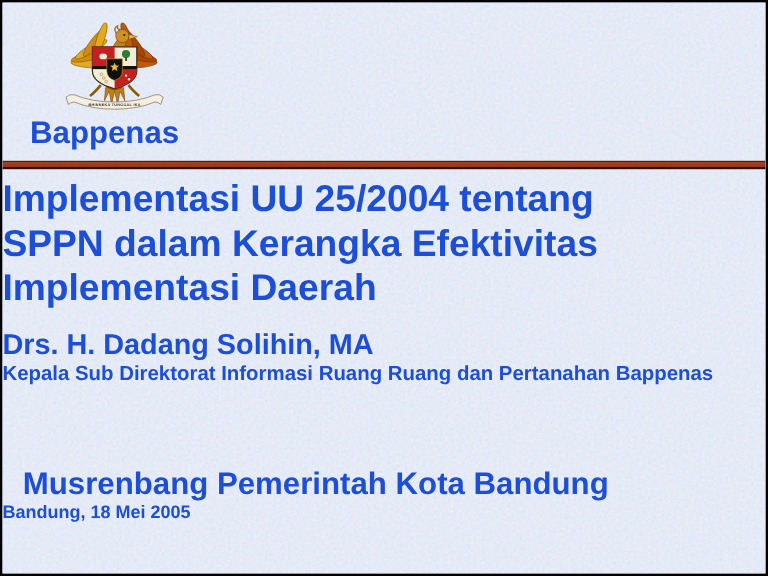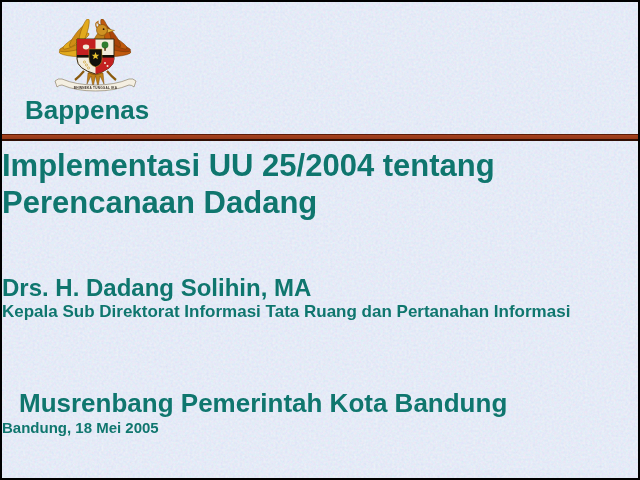--- a/index.html
+++ b/index.html
@@ -3,21 +3,21 @@
 <meta charset="utf-8">
 <style>
   html,body{margin:0;padding:0;background:#000;}
   .slide{
     position:relative;width:640px;height:480px;box-sizing:border-box;
     border:2px solid #000;overflow:hidden;background:#c9d4ef;
     font-family:"Liberation Sans",sans-serif;font-weight:bold;
   }
   .texture{position:absolute;left:0;top:0;width:636px;height:476px;display:block;}
   .layer{position:absolute;left:0;top:0;width:636px;height:476px;z-index:2;}
-  .red{color:#0f766e;}
+  .red{color:#1d4ed8;}
   .ctr{position:absolute;left:0;width:636px;}
   .bappenas{position:absolute;left:23px;top:94px;font-size:26px;line-height:1.15;}
   .divider{
     position:absolute;left:0;top:132px;width:636px;height:7px;
     background:linear-gradient(to bottom,#5a1a08 0,#5a1a08 1px,#a6431f 1px,#953718 5px,#2f0e04 5px,#2f0e04 7px);
   }
   .title{top:145px;font-size:31px;line-height:37px;}
   .author-name{top:272px;font-size:24px;line-height:1.15;}
   .author-role{top:300px;font-size:17px;line-height:1.15;}
   .event-name{top:387px;font-size:26px;line-height:1.15;margin-left:17px;}
@@ -90,23 +90,24 @@
       <path d="M9,62 Q12,59 16,60 Q30,66 49.5,66 Q69,66 83,60 Q87,59 90,62 L88,68 Q86,66 83,66 Q69,72 49.5,72 Q30,72 16,66 Q13,66 11,68 Z" fill="#f4efe2" stroke="#6a5a3a" stroke-width="0.5"></path>
       <text x="49.5" y="69.6" font-size="3.1" letter-spacing="0.25" text-anchor="middle" fill="#3a3028" font-weight="bold">BHINNEKA TUNGGAL IKA</text>
     </svg>
 
     <div class="bappenas red">Bappenas</div>
 
     <div class="divider"></div>
 
     <div class="ctr title red">
       <div>Implementasi UU 25/2004 tentang</div>
-      <div>Perencanaan Dadang</div>
+      <div>SPPN dalam Kerangka Efektivitas</div>
+      <div>Implementasi Daerah</div>
     </div>
 
     <div class="ctr author-name red">Drs. H. Dadang Solihin, MA</div>
-    <div class="ctr author-role red">Kepala Sub Direktorat Informasi Tata Ruang dan Pertanahan Informasi</div>
+    <div class="ctr author-role red">Kepala Sub Direktorat Informasi Ruang Ruang dan Pertanahan Bappenas</div>
 
     <div class="ctr event-name red">Musrenbang Pemerintah Kota Bandung</div>
     <div class="ctr event-date red">Bandung, 18 Mei 2005</div>
 
   </div>
 </div>
 
 </body></html>

